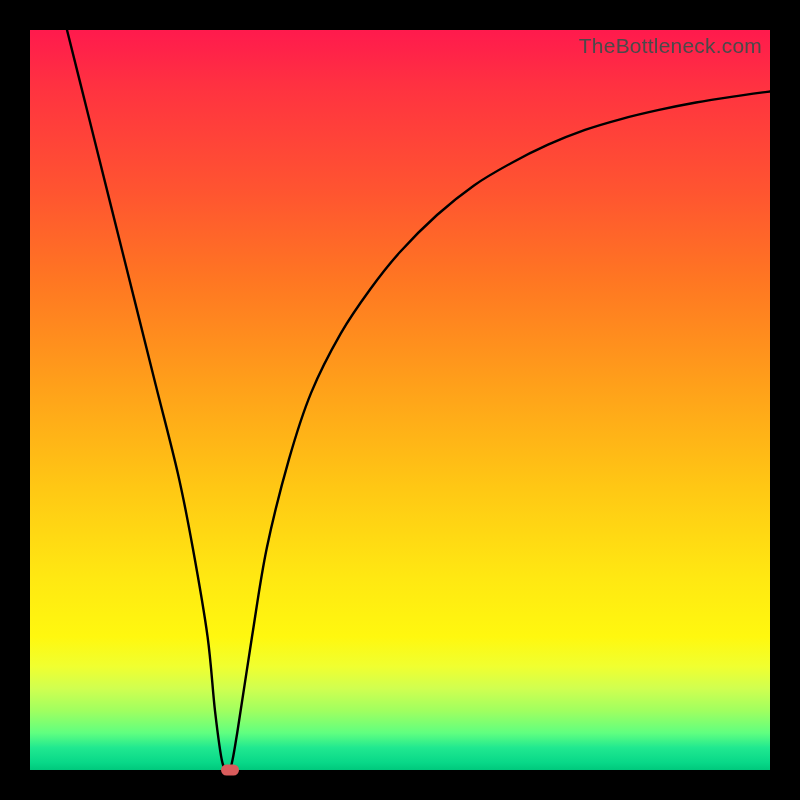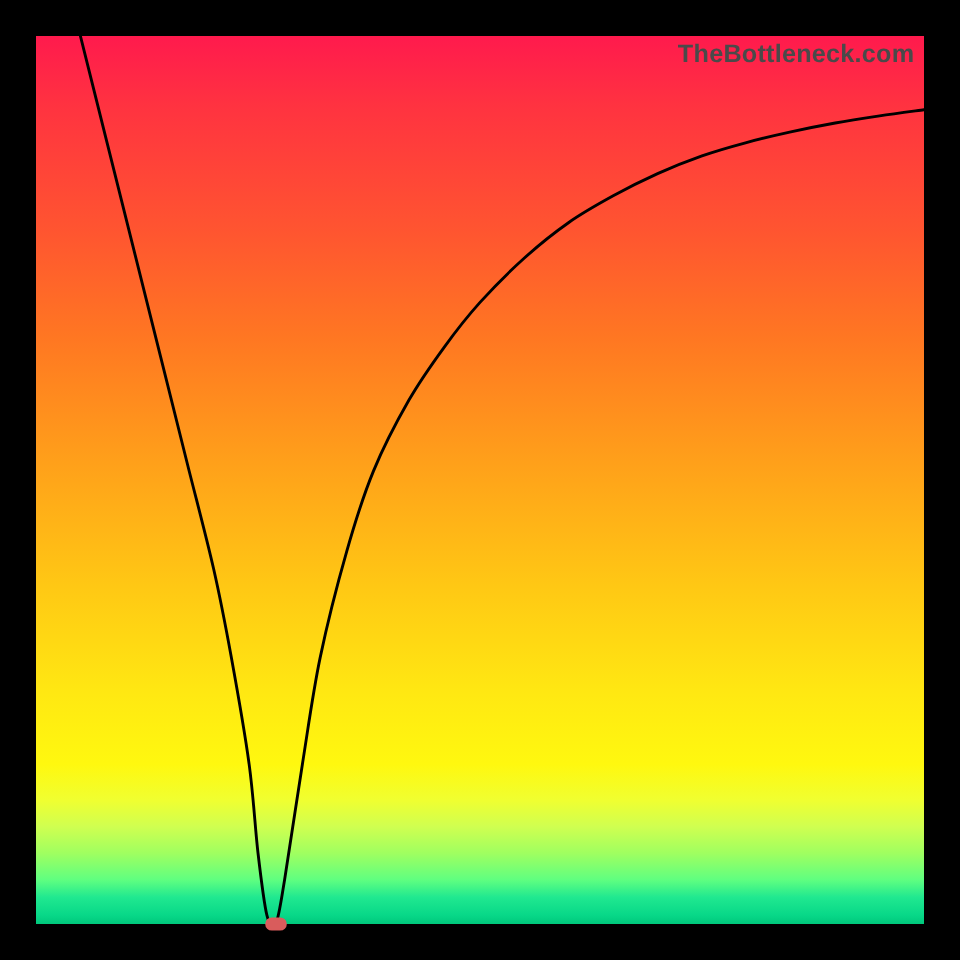--- a/index.html
+++ b/index.html
@@ -42,21 +42,21 @@
       #08d888 99%,
       #00c87c 100%
     );
   }
   .watermark {
     position: absolute;
     top: 4px;
     right: 8px;
     color: #4a4a4a;
     font-size: 21px;
-    font-weight: 700;
+    font-weight: 400;
     letter-spacing: 0.2px;
     user-select: none;
   }
   svg.curve {
     position: absolute;
     left: 0;
     top: 0;
     width: 740px;
     height: 740px;
     pointer-events: none;

